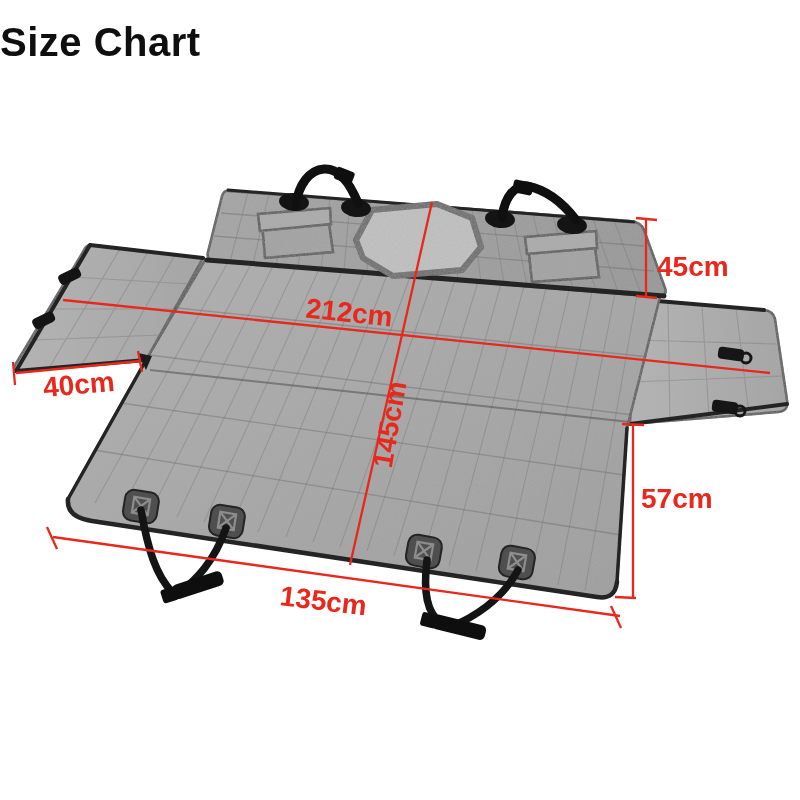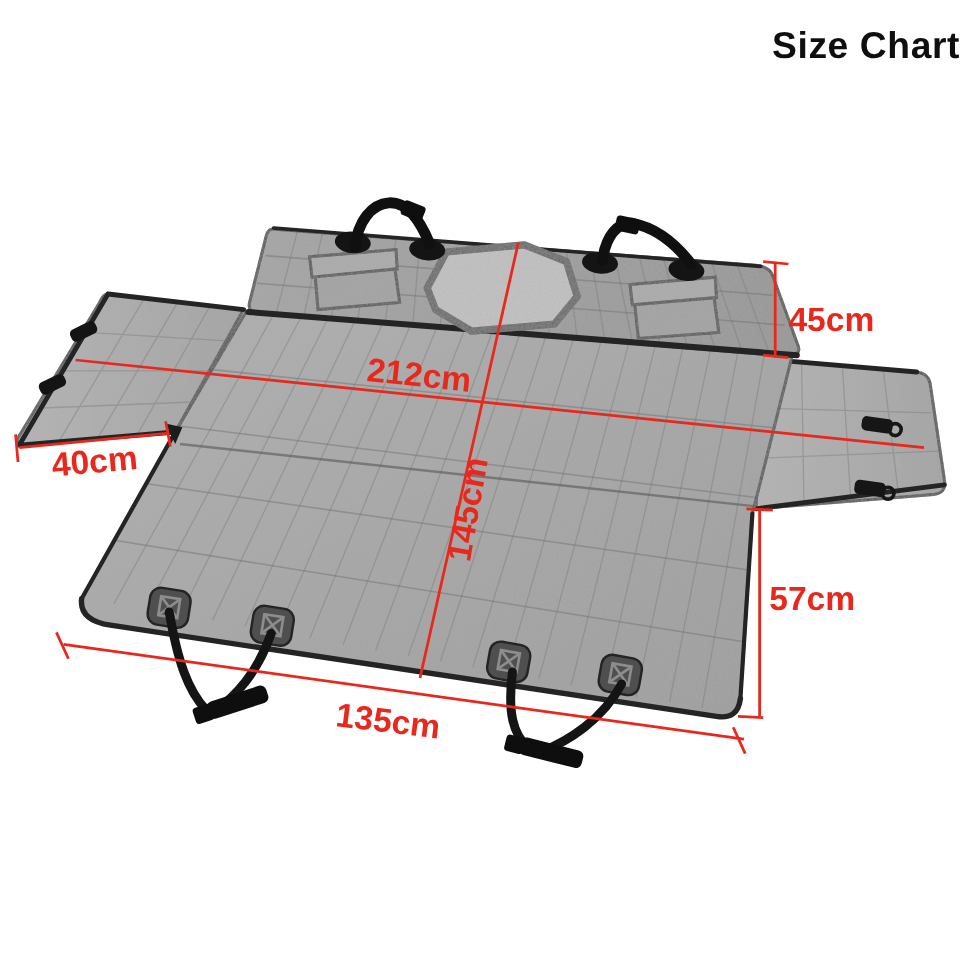--- a/index.html
+++ b/index.html
@@ -1,19 +1,19 @@
 <!DOCTYPE html>
 <html><head>
 <meta charset="utf-8">
 <style>
   html,body{margin:0;padding:0;background:#ffffff;}
   .page{position:relative;width:800px;height:800px;background:#ffffff;overflow:hidden;
         font-family:"Liberation Sans",sans-serif;}
-  .page-title{position:absolute;top:20px;left:0;width:100%;margin:0;text-align:right;
-        font-size:31px;font-weight:600;color:#0f0f0f;letter-spacing:0.5px;
+  .page-title{position:absolute;top:20px;left:0;width:100%;margin:0;text-align:left;
+        font-size:40px;font-weight:600;color:#0f0f0f;letter-spacing:0.5px;
         font-family:"Liberation Sans",sans-serif;}
   svg.diagram{position:absolute;left:0;top:0;}
   .quilt{stroke:#7d7d7d;stroke-width:1.1;opacity:0.45;fill:none;}
   .quilt-h{stroke:#747474;stroke-width:1.3;opacity:0.5;fill:none;}
   .seam{stroke:#5d5d5d;stroke-width:2;opacity:0.65;fill:none;}
   .piping{stroke:#242424;fill:none;stroke-linecap:round;}
   .strap{stroke:#141414;stroke-width:7.5;fill:none;stroke-linecap:round;}
   .handle{stroke:#101010;stroke-width:9;fill:none;stroke-linecap:round;}
   .dims line,.dims path{stroke:currentColor;stroke-width:2.3;fill:none;}
   .dims text{font-family:"Liberation Sans",sans-serif;font-weight:bold;font-size:28px;

